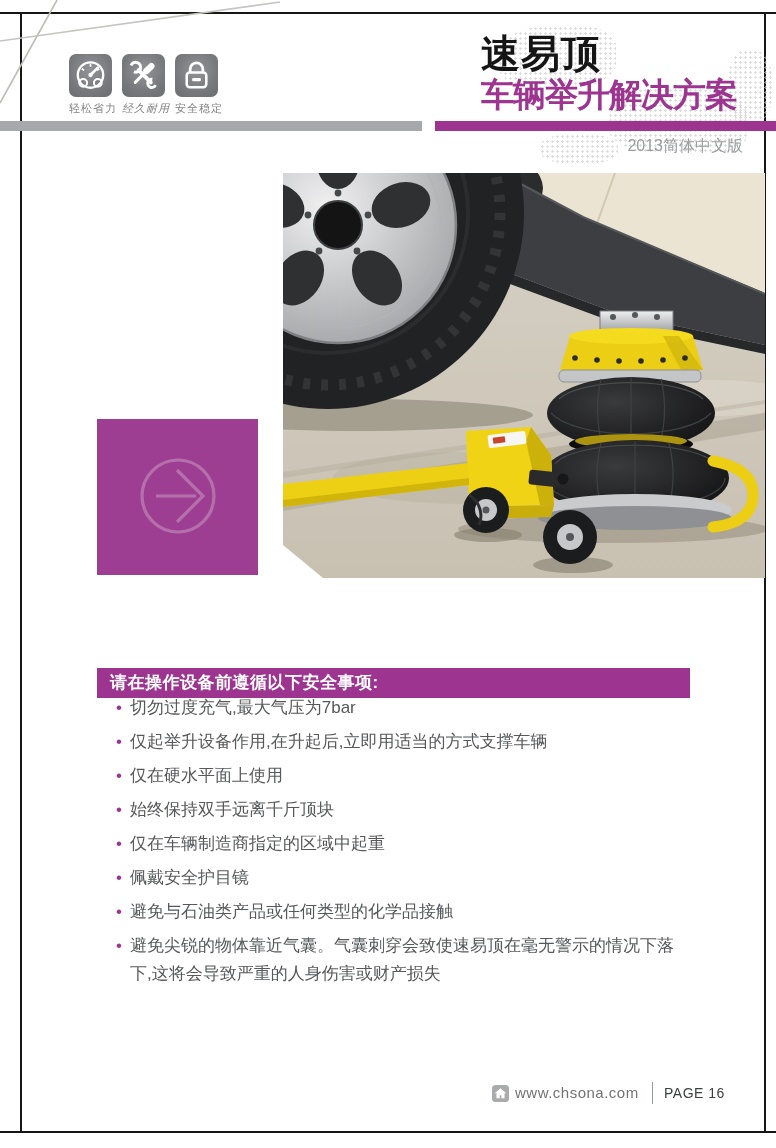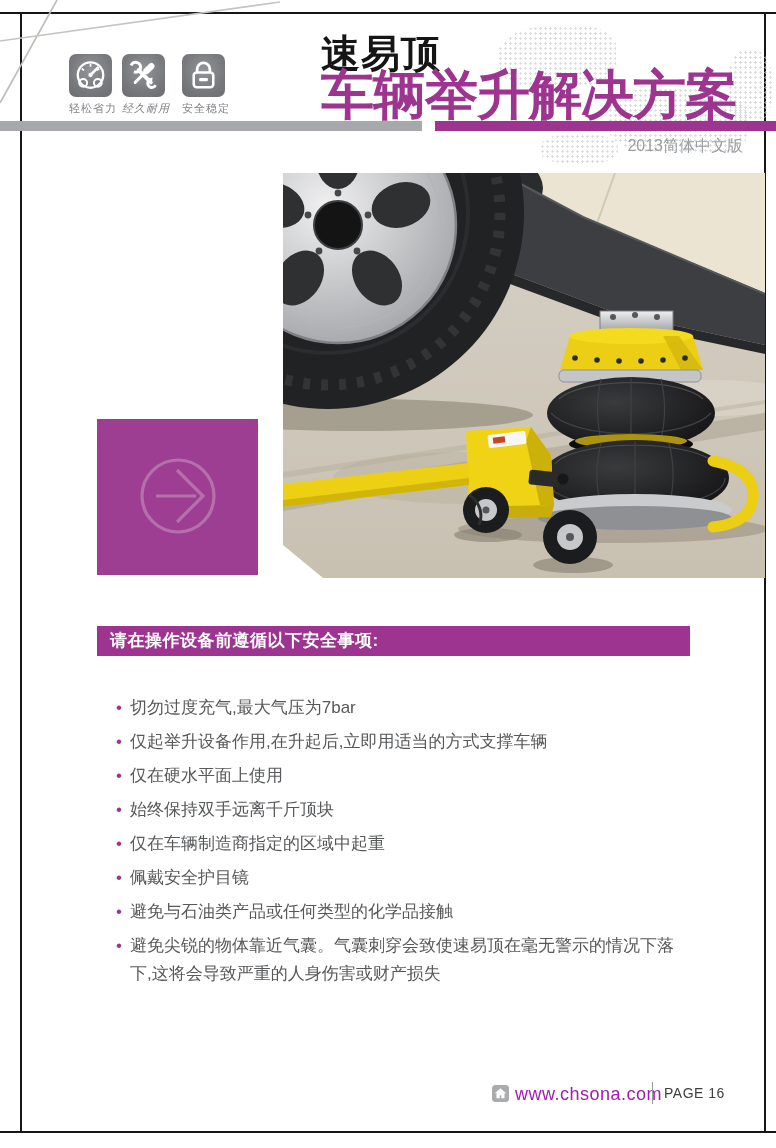--- a/index.html
+++ b/index.html
@@ -10,56 +10,56 @@
   .frame-top{position:absolute;left:0;top:12px;width:776px;height:2px;background:#161616;}
   .frame-bottom{position:absolute;left:0;top:1131px;width:776px;height:2px;background:#161616;}
   .frame-left{position:absolute;left:20px;top:12px;width:2px;height:1121px;background:#161616;}
   .frame-right{position:absolute;left:764px;top:12px;width:2px;height:1121px;background:#161616;}
   .corner-decor{position:absolute;left:0;top:0;z-index:5;pointer-events:none;}
 
   
   .feature{position:absolute;top:54px;width:43px;text-align:center;}
   .feature .box{width:43px;height:43px;border-radius:7px;background:radial-gradient(circle at 50% 38%, #929497 0%, #77797c 60%, #6b6d70 100%);display:flex;align-items:center;justify-content:center;}
   .feature .lbl{margin-top:4px;font-size:11px;color:#808184;letter-spacing:1px;white-space:nowrap;}
-  .f1{left:69px;} .f2{left:122px;font-style:italic;} .f3{left:182px;}
+  .f1{left:69px;} .f2{left:122px;font-style:italic;} .f3{left:175px;}
 
   
   .dots{position:absolute;background-image:radial-gradient(#c8c9cb 1.1px, transparent 1.3px);background-size:5px 5px;opacity:.6;z-index:1;}
   .dots-a{left:498px;top:26px;width:118px;height:62px;border-radius:45% 30% 40% 35%;}
   .dots-b{left:608px;top:88px;width:140px;height:66px;border-radius:35% 45% 30% 40%;}
   .dots-c{left:728px;top:50px;width:44px;height:74px;border-radius:40%;}
   .dots-d{left:540px;top:134px;width:78px;height:30px;border-radius:40%;}
 
   
   .titles{position:absolute;top:33px;right:39px;text-align:left;z-index:2;}
   .brand{font-size:39px;line-height:42px;font-weight:bold;color:#151515;letter-spacing:1px;}
-  .subtitle{font-size:53px;line-height:44px;font-weight:bold;color:var(--accent,#9c3490);letter-spacing:-1px;margin-top:-2px;}
+  .subtitle{font-size:33px;line-height:44px;font-weight:bold;color:var(--accent,#9c3490);letter-spacing:-1px;margin-top:-2px;}
   .bar-gray{position:absolute;left:0;top:121px;width:422px;height:10px;background:var(--bar-gray,#a6a8ab);z-index:3;}
   .bar-magenta{position:absolute;left:435px;top:121px;width:341px;height:10px;background:var(--accent,#9c3490);z-index:6;}
   .edition{position:absolute;top:136px;right:33px;font-size:16px;color:#9b9da0;z-index:2;}
 
   
   .photo{position:absolute;left:283px;top:173px;width:482px;height:405px;z-index:2;}
   .photo svg{display:block;}
 
   
   .arrow-tile{position:absolute;left:97px;top:419px;width:161px;height:156px;background:var(--accent-tile,#9e3e93);z-index:2;display:flex;align-items:center;justify-content:center;}
 
   
-  .safety-banner{position:absolute;left:97px;top:626px;width:593px;height:30px;background:var(--accent,#9c3490);color:#fff;font-size:17px;font-weight:bold;line-height:30px;padding-left:13px;box-sizing:border-box;letter-spacing:.5px;}
+  .safety-banner{position:absolute;left:97px;top:668px;width:593px;height:30px;background:var(--accent,#9c3490);color:#fff;font-size:17px;font-weight:bold;line-height:30px;padding-left:13px;box-sizing:border-box;letter-spacing:.5px;}
 
   
   .safety-list{position:absolute;left:113px;top:694px;width:578px;margin:0;padding:0;list-style:none;}
   .safety-list li{position:relative;padding-left:17px;margin-bottom:6px;font-size:17px;line-height:28px;color:#57585a;}
   .safety-list li::before{content:"\2022";position:absolute;left:3px;top:0;color:var(--accent,#9c3490);font-size:17px;}
 
   
   .footer{position:absolute;left:0;top:1082px;width:776px;height:26px;z-index:2;}
   .home-badge{position:absolute;left:492px;top:3px;width:17px;height:17px;}
-  .site{position:absolute;left:515px;top:2px;font-size:18px;color:#a21caf;letter-spacing:.5px;text-decoration:none;}
+  .site{position:absolute;left:515px;top:2px;font-size:15px;color:#737373;letter-spacing:.5px;text-decoration:none;}
   .fdiv{position:absolute;left:652px;top:0;width:1px;height:22px;background:#97999b;}
   .pageno{position:absolute;left:664px;top:3px;font-size:14px;font-weight:400;color:#3f4042;letter-spacing:.5px;text-align:right;}
 </style>
 </head>
 <body>
 
 <div class="page">
 
   <svg class="corner-decor" width="300" height="130">
     <line x1="57" y1="0" x2="0" y2="103" stroke="#bcbdb9" stroke-width="1.6"></line>

